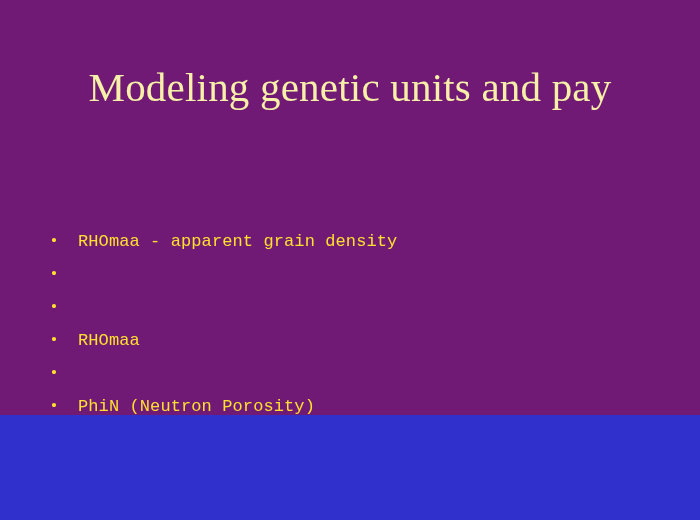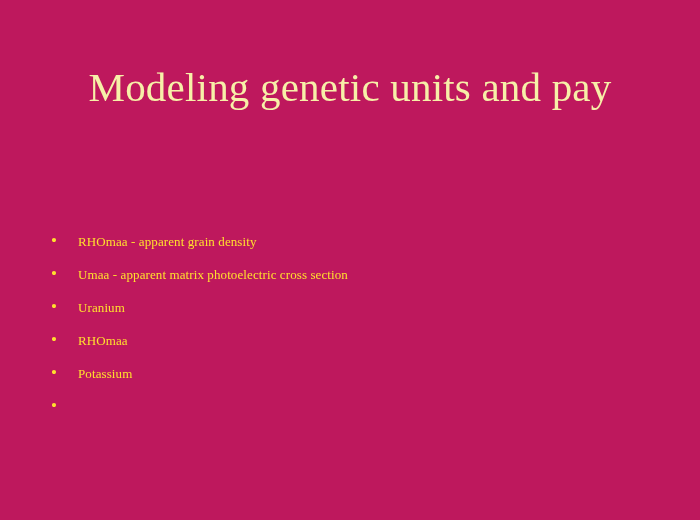--- a/index.html
+++ b/index.html
@@ -11,22 +11,22 @@
     height: 520px;
     overflow: hidden;
     background: #3030cc;
     font-family: "Liberation Serif", "DejaVu Serif", serif;
     -webkit-font-smoothing: antialiased;
   }
 
   .slide {
     position: relative;
     width: 700px;
-    height: 520px;
-    background: #be185d;
+    height: 415px;
+    background: #701a75;
     box-sizing: border-box;
   }
 
   
   .title-block {
     position: absolute;
     left: 40px;
     top: 62px;
     width: 620px;
     text-align: center;
@@ -64,54 +64,52 @@
     top: 0;
     width: 12px;
     height: 33px;
     line-height: 33px;
     color: #ffe02e;
     font-size: 17px;
     text-align: center;
   }
   .bullet-text {
     color: #ffe02e;
-    font-family: Liberation Serif, serif;
-    font-size: 13px;
+    font-family: Liberation Mono, monospace;
+    font-size: 17px;
     line-height: 33px;
     letter-spacing: 0.1px;
   }
 </style>
 </head>
 <body>
 
 <div class="slide">
 
   <div class="title-block">
     <div class="title-line">Modeling genetic units and pay</div>
   </div>
 
   <ul class="bullet-list">
     <li class="bullet-item">
       <span class="bullet-marker">•</span>
       <span class="bullet-text">RHOmaa - apparent grain density</span>
     </li>
     <li class="bullet-item">
       <span class="bullet-marker">•</span>
-      <span class="bullet-text">Umaa - apparent matrix photoelectric cross section</span>
     </li>
     <li class="bullet-item">
       <span class="bullet-marker">•</span>
-      <span class="bullet-text">Uranium</span>
     </li>
     <li class="bullet-item">
       <span class="bullet-marker">•</span>
       <span class="bullet-text">RHOmaa</span>
     </li>
     <li class="bullet-item">
       <span class="bullet-marker">•</span>
-      <span class="bullet-text">Potassium</span>
     </li>
     <li class="bullet-item">
       <span class="bullet-marker">•</span>
+      <span class="bullet-text">PhiN (Neutron Porosity)</span>
     </li>
   </ul>
 
 </div>
 
 </body></html>

